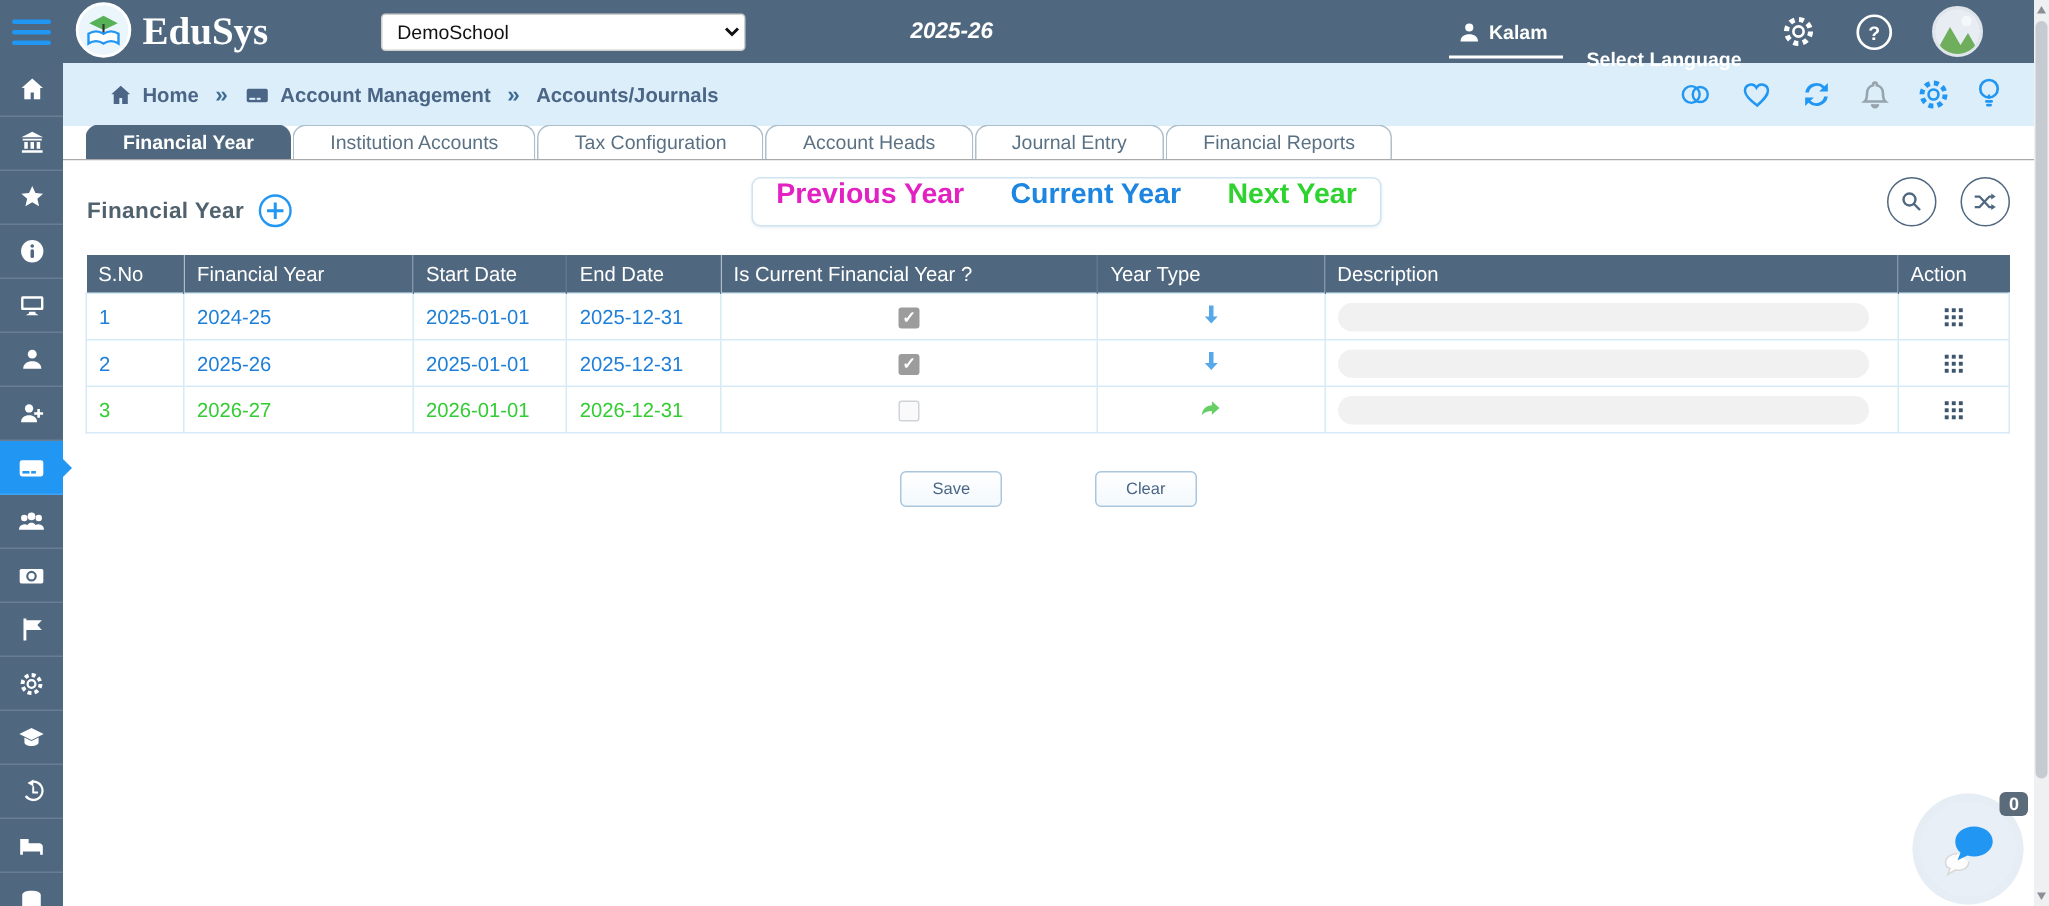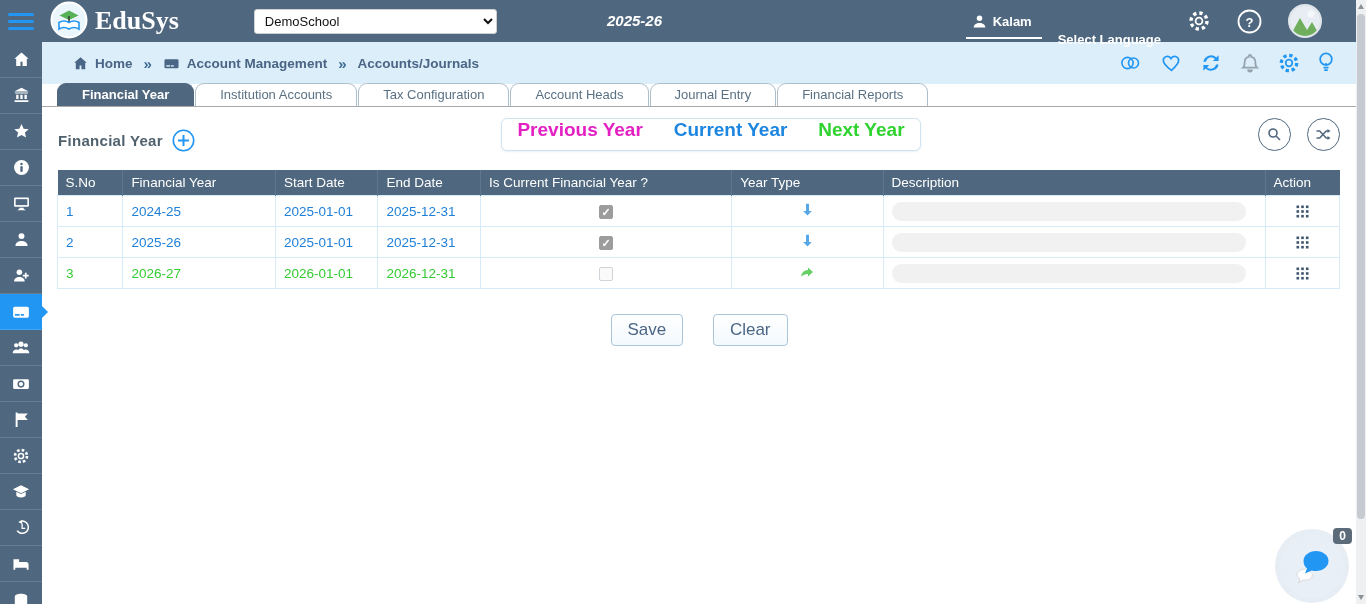--- a/index.html
+++ b/index.html
@@ -74,22 +74,22 @@
   .cell-text { cursor:pointer; }
   .cb { width:14px; height:14px; display:inline-block; border:1px solid #cfd4d8; background:#fafafa;
     border-radius:2px; cursor:pointer; vertical-align:middle; }
   .cb.checked { background:#9c9c9c; border-color:#9c9c9c; }
   .cb.checked::after { content:"\2713"; display:block; color:#fff; font-size:11px; line-height:13px; text-align:center; font-weight:bold; }
   .desc { width:97%; height:19px; background:#f1f1f1; border:none; border-radius:10px; display:block; }
   .grid-btn { cursor:pointer; display:inline-block; vertical-align:middle; }
 
   
   .btn-row { text-align:center; margin-top:25px; }
-  .btn { display:inline-block; min-width:68px; padding:5px 16px; margin:0 13px; background:linear-gradient(#ffffff,#f3f9fd);
-    border:1px solid #a9c6dd; border-radius:4px; color:#4a6585; font-size:17px; font-family:"Liberation Sans",sans-serif;
+  .btn { display:inline-block; min-width:68px; padding:5px 16px; margin:0 29px; background:linear-gradient(#ffffff,#f3f9fd);
+    border:1px solid #a9c6dd; border-radius:4px; color:#4a6585; font-size:11px; font-family:"Liberation Sans",sans-serif;
     cursor:pointer; text-align:center; }
 
   
   .chat { position:absolute; right:22px; bottom:6px; width:64px; height:64px; z-index:8; }
   .chat-ring { position:absolute; inset:0; border-radius:50%; background:#e9eff6; box-shadow:0 0 0 5px rgba(210,222,235,.55); }
   .chat-bubble { position:absolute; left:11px; top:11px; cursor:pointer; }
   .chat-badge { position:absolute; right:-8px; top:-6px; background:#5b6b7a; color:#fff; font-size:12px; font-weight:bold;
     padding:1px 6px; border-radius:4px; }
 
   

